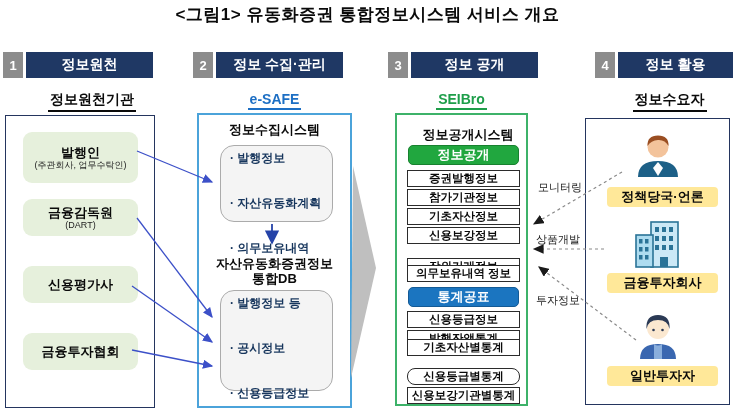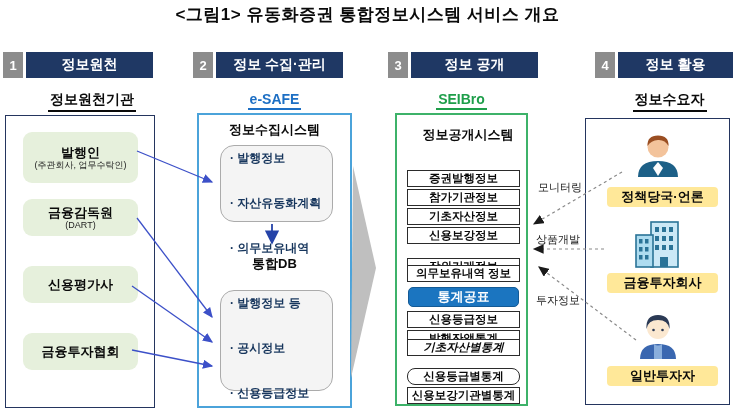--- a/index.html
+++ b/index.html
@@ -109,42 +109,44 @@
   </div>
 
   <div class="colbox b-blue" style="left:197px;top:113px;width:155px;height:295px;">
     <div class="systitle" style="top:6px;">정보수집시스템</div>
     <div class="graybox" style="top:30px;height:77px;">
       <div class="it">발행정보</div>
       <div class="it">자산유동화계획</div>
       <div class="it">의무보유내역</div>
     </div>
     <div class="dbtitle" style="top:141px;">
+      <div>자산유동화증권정보</div>
       <div>통합DB</div>
     </div>
     <div class="graybox" style="top:175px;height:101px;">
       <div class="it">발행정보 등</div>
       <div class="it">공시정보</div>
       <div class="it">신용등급정보</div>
       <div class="it">유통정보</div>
     </div>
   </div>
 
   <div class="colbox b-green" style="left:395px;top:113px;width:133px;height:293px;">
     <div class="systitle" style="top:11px;padding-left:13px;">정보공개시스템</div>
+    <div class="badge green" style="top:30px;">정보공개</div>
     <div class="wrow" style="top:55px;">증권발행정보</div>
     <div class="wrow" style="top:93px;">기초자산정보</div>
     <div class="wrow" style="top:74px;">참가기관정보</div>
     <div class="wrow" style="top:112px;">신용보강정보</div>
     <div class="wrow" style="top:143px;">장외거래정보</div>
     <div class="wrow" style="top:150px;">의무보유내역 정보</div>
     <div class="badge blue" style="top:172px;">통계공표</div>
     <div class="wrow" style="top:196px;">신용등급정보</div>
     <div class="wrow" style="top:215px;">발행잔액통계</div>
-    <div class="wrow" style="top:224px;font-style:italic;">기초자산별통계</div>
+    <div class="wrow" style="top:224px;">기초자산별통계</div>
     <div class="wrow" style="top:253px;border-radius:8px;">신용등급별통계</div>
     <div class="wrow" style="top:272px;">신용보강기관별통계</div>
   </div>
 
   <div class="colbox b-navy" style="left:585px;top:118px;width:145px;height:287px;">
     <div class="iconwrap" style="top:12px;">
       <svg width="52" height="48" viewBox="0 0 52 48">
         <path d="M6,46 Q6,30 26,30 Q46,30 46,46 Z" fill="#1D6087"></path>
         <path d="M26,31 L21,37 L26,45 L31,37 Z" fill="#FDFDFD"></path>
         <circle cx="26" cy="16" r="10.5" fill="#F3C39B"></circle>

